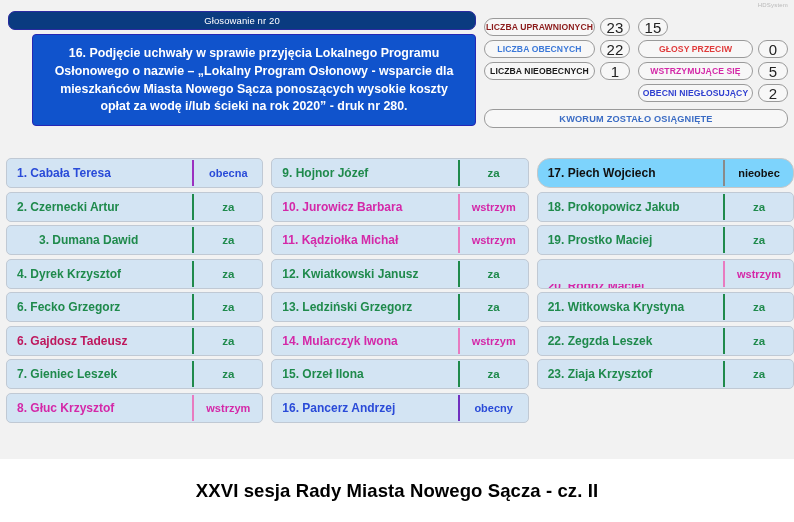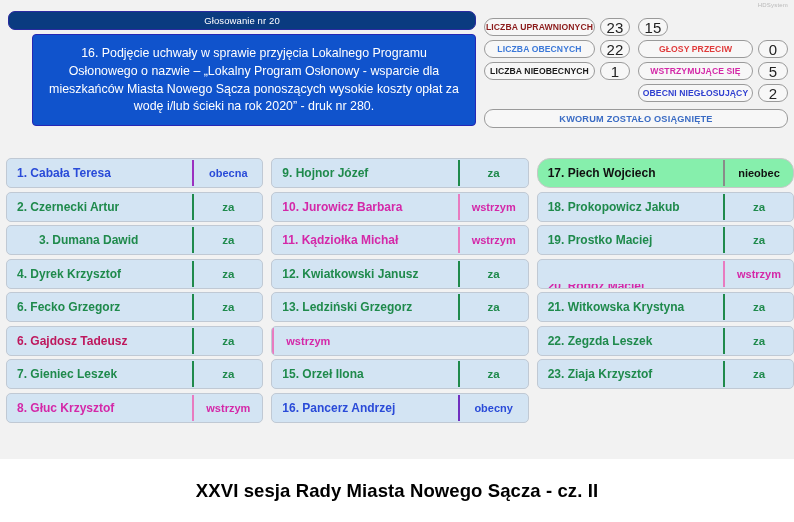--- a/index.html
+++ b/index.html
@@ -56,21 +56,21 @@
     letter-spacing: .1px;
   }
   .vote-desc {
     margin-top: 4px;
     min-height: 92px;
     background: #1053cc;
     border: 1px solid #2727b4;
     border-radius: 4px;
     color: #ffffff;
     font-size: 12.4px;
-    font-weight: normal;
+    font-weight: bold;
     line-height: 1.45;
     text-align: center;
     padding: 9px 14px 8px;
     display: flex;
     align-items: center;
     justify-content: center;
     margin-left: 24px;
   }
 
   
@@ -137,21 +137,21 @@
   .voter-row {
     height: 30px;
     background: #d3e4f3;
     border: 1px solid #c0c9d4;
     border-radius: 5px;
     display: flex;
     align-items: stretch;
     overflow: hidden;
   }
   .voter-row.absent {
-    background: #86efac;
+    background: #7dd3fc;
     border-color: #c7c7c7;
     border-radius: 13px;
   }
 
   .voter-name {
     flex: 1 1 auto;
     display: flex;
     align-items: center;
     padding-left: 10px;
     font-size: 12px;
@@ -310,20 +310,21 @@
             <div class="voter-name" style="color: rgb(31, 138, 76);">12. Kwiatkowski Janusz</div>
             <div class="divider" style="background: rgb(31, 138, 76);"></div>
             <div class="voter-vote" style="color: rgb(31, 138, 76);">za</div>
           </div>
           <div class="voter-row">
             <div class="voter-name" style="color: rgb(31, 138, 76);">13. Ledziński Grzegorz</div>
             <div class="divider" style="background: rgb(31, 138, 76);"></div>
             <div class="voter-vote" style="color: rgb(31, 138, 76);">za</div>
           </div>
           <div class="voter-row wide-vote">
+            <div class="voter-name" style="color: rgb(212, 40, 168);">14. Mularczyk Iwona</div>
             <div class="divider" style="background: rgb(232, 123, 192);"></div>
             <div class="voter-vote" style="color: rgb(212, 40, 168);">wstrzym</div>
           </div>
           <div class="voter-row">
             <div class="voter-name" style="color: rgb(31, 138, 76);">15. Orzeł Ilona</div>
             <div class="divider" style="background: rgb(31, 138, 76);"></div>
             <div class="voter-vote" style="color: rgb(31, 138, 76);">za</div>
           </div>
           <div class="voter-row wide-vote">
             <div class="voter-name" style="color: rgb(42, 75, 216);">16. Pancerz Andrzej</div>

